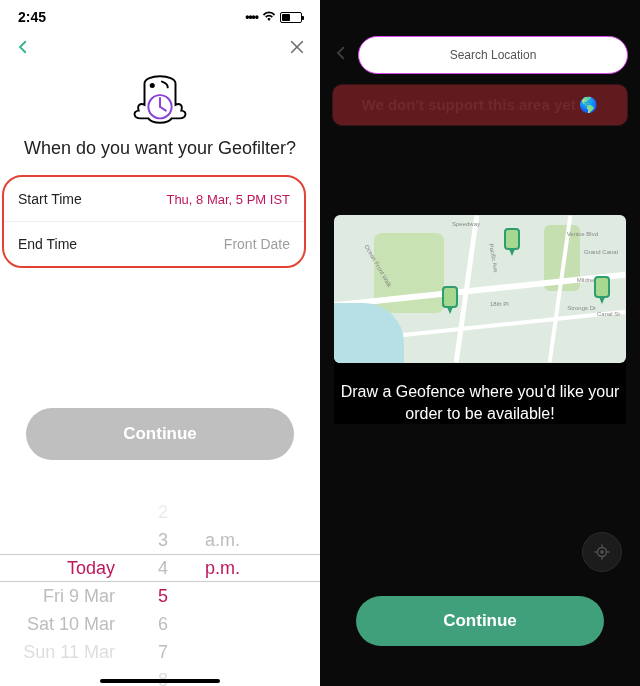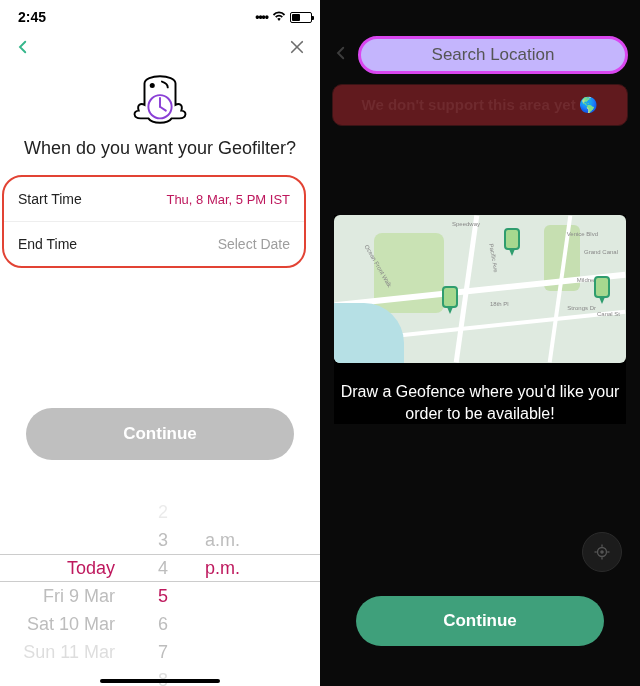--- a/index.html
+++ b/index.html
@@ -2,21 +2,21 @@
 <html><head>
 <meta charset="utf-8">
 <style>
   * { margin: 0; padding: 0; box-sizing: border-box; font-family: -apple-system, BlinkMacSystemFont, "Segoe UI", Helvetica, Arial, sans-serif; }
   body { display: flex; width: 640px; height: 686px; background: #000; }
   .phone { width: 320px; height: 686px; position: relative; }
   .phone-left { background: #fff; }
   .phone-right { background: #0a0a0a; }
 
   
-  .status-bar { display: flex; justify-content: space-between; align-items: center; padding: 4px 8px 0 18px; height: 30px; font-size: 14px; font-weight: 600; color: #000; }
+  .status-bar { display: flex; justify-content: space-between; align-items: center; padding: 4px 18px 0 18px; height: 30px; font-size: 14px; font-weight: 600; color: #000; }
   .status-right { display: flex; align-items: center; gap: 4px; }
   .status-icons { font-size: 12px; letter-spacing: -1px; }
   .battery { width: 22px; height: 11px; border: 1px solid #000; border-radius: 2px; position: relative; }
   .battery::after { content: ""; position: absolute; right: -3px; top: 3px; width: 2px; height: 4px; background: #000; border-radius: 0 1px 1px 0; }
   .battery-fill { position: absolute; left: 1px; top: 1px; bottom: 1px; width: 40%; background: #000; border-radius: 1px; }
 
   .nav-row { display: flex; justify-content: space-between; align-items: center; padding: 8px 14px 4px 14px; }
   .back-icon svg, .close-icon svg { display: block; }
 
   .ghost-wrap { display: flex; justify-content: center; margin-top: 8px; margin-bottom: 8px; }
@@ -41,21 +41,21 @@
   .p-col.ampm { align-items: flex-start; padding-left: 12px; }
   .p-item { height: 28px; line-height: 28px; }
   .p-sel { color: #be185d; font-weight: 500; }
   .picker-sel-lines { position: absolute; left: 0; right: 0; top: 56px; height: 28px; border-top: 1px solid #ccc; border-bottom: 1px solid #ccc; pointer-events: none; }
 
   .home-ind { position: absolute; bottom: 3px; left: 50%; transform: translateX(-50%); width: 120px; height: 4px; border-radius: 3px; background: #000; }
 
   
   .r-top { padding: 36px 12px 0 12px; display: flex; align-items: center; gap: 8px; }
   .r-back { color: #3d3d3d; }
-  .r-search { flex: 1; height: 38px; border-radius: 22px; border: 3px solid #d946ef; background: #c4b5fd; color: #555; display: flex; align-items: center; justify-content: center; font-size: 17px; }
+  .r-search { flex: 1; height: 38px; border-radius: 22px; border: 1px solid #d946ef; background: #ffffff; color: #555; display: flex; align-items: center; justify-content: center; font-size: 12px; }
   .r-banner { margin: 10px 12px 0 12px; background: #611a1e; border-radius: 10px; text-align: center; color: #6f2a2e; font-size: 15px; font-weight: 600; padding: 11px 4px; border: 1px solid #3a1315; }
 
   .r-card { position: absolute; left: 14px; right: 14px; top: 215px; background: #000; }
   .r-map { width: 100%; height: 148px; border-radius: 6px; overflow: hidden; position: relative; background: #dfeae0; }
   .water { position: absolute; left: 0; bottom: 0; width: 70px; height: 60px; background: #b6e0e5; border-top-right-radius: 40px; }
   .park1 { position: absolute; left: 40px; top: 18px; width: 70px; height: 80px; background: #c9e2b4; border-radius: 8px; }
   .park2 { position: absolute; right: 46px; top: 10px; width: 36px; height: 66px; background: #c6dfb1; border-radius: 6px; }
   .road { position: absolute; background: #fff; }
   .road.r1 { left: 0; right: 0; top: 72px; height: 6px; transform: rotate(-6deg); }
   .road.r2 { left: 0; right: 0; top: 110px; height: 4px; transform: rotate(-6deg); }
@@ -120,21 +120,21 @@
 
   <div class="title">When do you want your Geofilter?</div>
 
   <div class="time-card">
     <div class="time-row">
       <span class="time-label">Start Time</span>
       <span class="time-value-set">Thu, 8 Mar, 5 PM IST</span>
     </div>
     <div class="time-row">
       <span class="time-label">End Time</span>
-      <span class="time-value-unset">Select Date</span>
+      <span class="time-value-unset">Front Date</span>
     </div>
   </div>
 
   <div class="continue-left">Continue</div>
 
   <div class="picker">
     <div class="picker-sel-lines"></div>
     <div class="picker-cols">
       <div class="p-col date">
         <div class="p-item"></div>

